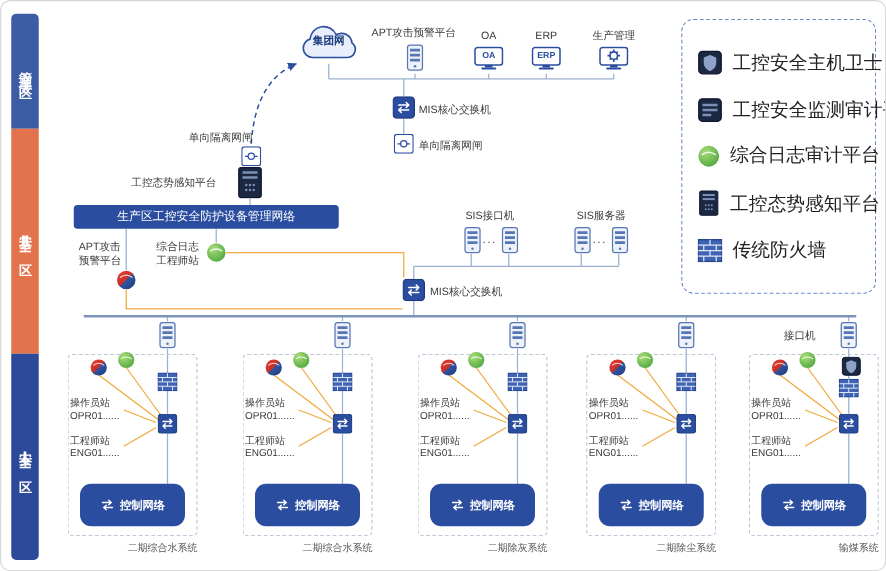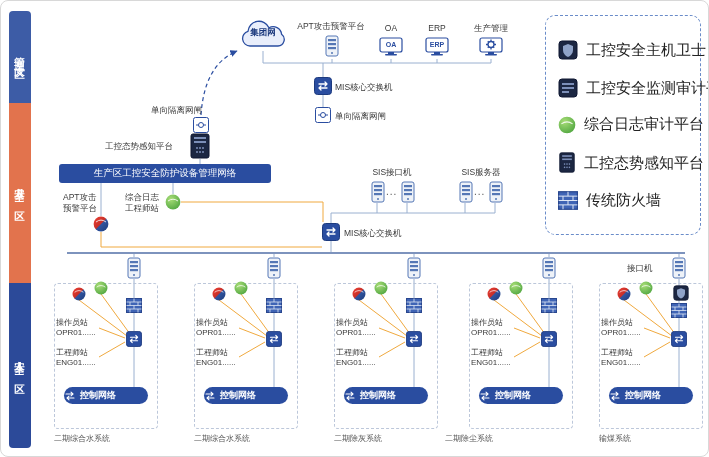--- a/index.html
+++ b/index.html
@@ -9,28 +9,28 @@
   .wires{position:absolute;left:0;top:0;z-index:0}
   .node{position:absolute;z-index:2}
   .lbl{position:absolute;z-index:2;font-size:8.5px;color:#3a3a3a;line-height:1.25;white-space:nowrap}
   .lbl.c{text-align:center}
   .lbl.sm{font-size:8px}
   .zone{position:absolute;left:8px;width:22px;color:#fff;writing-mode:vertical-lr;display:flex;align-items:center;justify-content:center;font-size:10.5px;font-weight:bold;letter-spacing:4px;z-index:2}
   .zone1{top:10px;height:92px;background:#3d5ca6;border-radius:4px 4px 0 0}
   .zone2{top:102px;height:180px;background:#e2734d}
   .zone3{top:282px;height:165px;background:#2c4a99;border-radius:0 0 4px 4px}
   .banner{position:absolute;left:58px;top:163px;width:212px;height:19px;background:#2a4da0;color:#fff;font-size:9.5px;display:flex;align-items:center;justify-content:center;border-radius:3px;z-index:2}
-  .pill{position:absolute;width:84px;height:17px;background:#2a4da0;color:#fff;font-size:9px;font-weight:bold;display:flex;align-items:center;gap:4px;border-radius:9px;z-index:2}
+  .pill{position:absolute;width:84px;height:34px;background:#2a4da0;color:#fff;font-size:9px;font-weight:bold;display:flex;align-items:center;justify-content:center;gap:4px;border-radius:9px;z-index:2}
   .gbox{position:absolute;top:282px;width:104px;height:146px;border:1px dashed #bcc7da;border-radius:4px;z-index:1}
   .screen-txt{position:absolute;z-index:3;font-size:7px;font-weight:bold;color:#2a4da0;text-align:center}
   .dots{position:absolute;z-index:2;font-size:10px;color:#555;letter-spacing:1px}
   .legend{position:absolute;left:544px;top:14px;width:156px;height:220px;border:1.5px dashed #6a8cc9;border-radius:10px;background:#fff;display:flex;flex-direction:column;justify-content:space-evenly;padding:6px 4px 6px 12px;z-index:2}
   .legend-item{display:flex;align-items:flex-end;gap:8px;font-size:15px;color:#222;white-space:nowrap}
   .legend-item svg{flex:0 0 auto}
-  .sysname{position:absolute;top:432px;width:104px;text-align:left;font-size:8px;color:#555;z-index:2;white-space:nowrap}
+  .sysname{position:absolute;top:432px;width:104px;text-align:right;font-size:8px;color:#555;z-index:2;white-space:nowrap}
 </style>
 </head>
 <body>
 
 <div class="canvas">
 
   <svg width="0" height="0" style="position:absolute">
     <defs>
       <marker id="arr" markerWidth="8" markerHeight="8" refX="5.5" refY="3" orient="auto">
           <path d="M0 0 L6 3 L0 6 Z" fill="#2a4da0"></path>
@@ -433,21 +433,21 @@
   </div>
   <svg class="node" style="left:540px;top:330px" width="16" height="16">
       <use href="#sym-switch"></use>
     </svg>
   <div class="pill" style="left:478px;top:386px">
     <svg width="12" height="10">
         <use href="#sym-pill-icon"></use>
       </svg>
     <span>控制网络</span>
   </div>
-  <div class="sysname" style="left:444px">二期除尘系统</div>
+  <div class="sysname" style="left:468px">二期除尘系统</div>
 
   <div class="gbox" style="left:598px"></div>
   <svg class="node" style="left:671px;top:256px" width="14" height="22">
       <use href="#sym-server"></use>
     </svg>
   <svg class="node" style="left:616px;top:286px" width="14" height="14">
       <use href="#sym-apt"></use>
     </svg>
   <svg class="node" style="left:638px;top:280px" width="14" height="14">
       <use href="#sym-log"></use>

